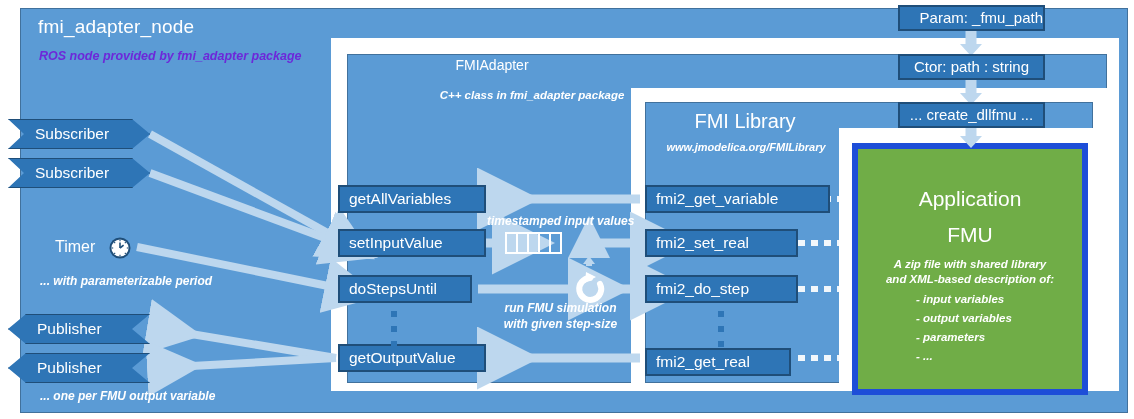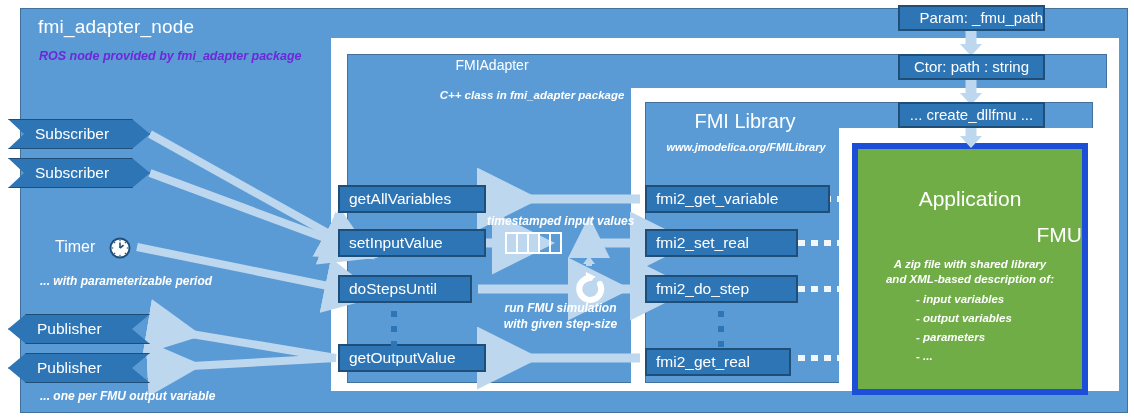--- a/index.html
+++ b/index.html
@@ -62,21 +62,21 @@
   .fmu-frame {
     position: absolute; left: 839px; top: 128px; width: 268px; height: 263px;
     background: #ffffff;
   }
   .fmu-box {
     position: absolute; left: 852px; top: 143px; width: 236px; height: 252px;
     background: #70ad47; border: 6px solid #1d4ed8;
     color: #ffffff; text-align: center;
   }
   .fmu-t1 { margin-top: 38px; font-size: 21px; }
-  .fmu-t2 { margin-top: 12px; font-size: 21px; text-align: right; }
+  .fmu-t2 { margin-top: 12px; font-size: 21px; }
   .fmu-desc { margin-top: 10px; font-size: 11.5px; font-style: italic; font-weight: bold; line-height: 15px; }
   .fmu-list { margin-top: 3px; font-size: 11.5px; font-style: italic; font-weight: bold; line-height: 19px;
               text-align: left; padding-left: 58px; }
 
   
   .mbox {
     position: absolute; height: 28px; background: #2e75b6; border: 2px solid #1f4e79;
     color: #ffffff; font-size: 15.5px; line-height: 24px; padding-left: 9px; white-space: nowrap;
   }
 

